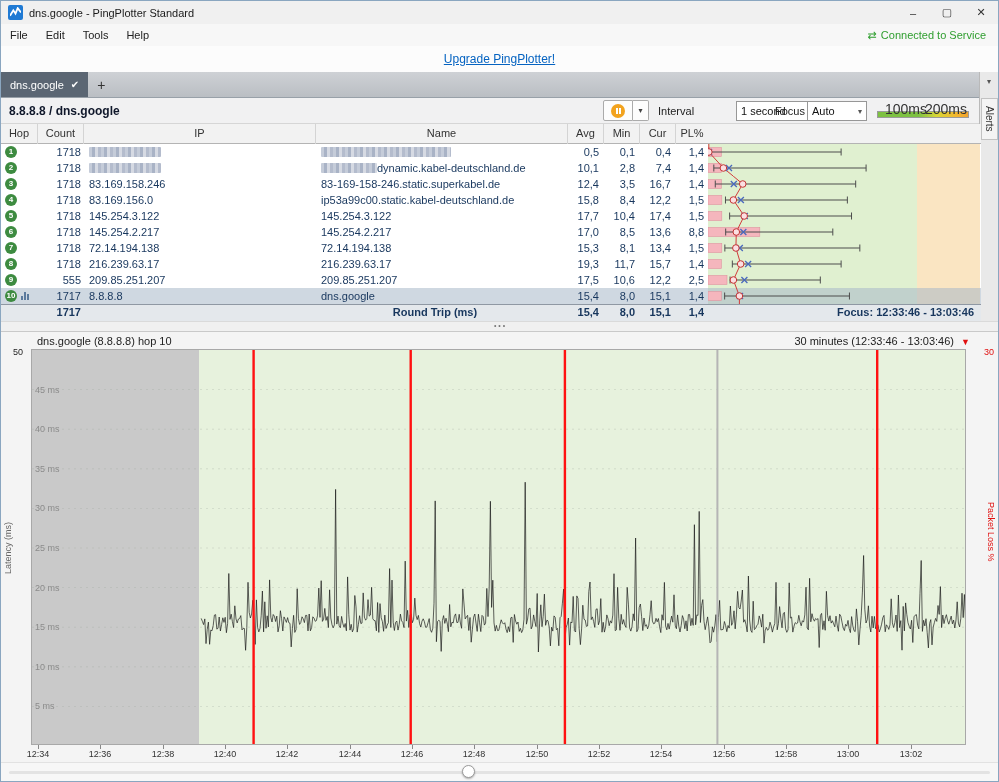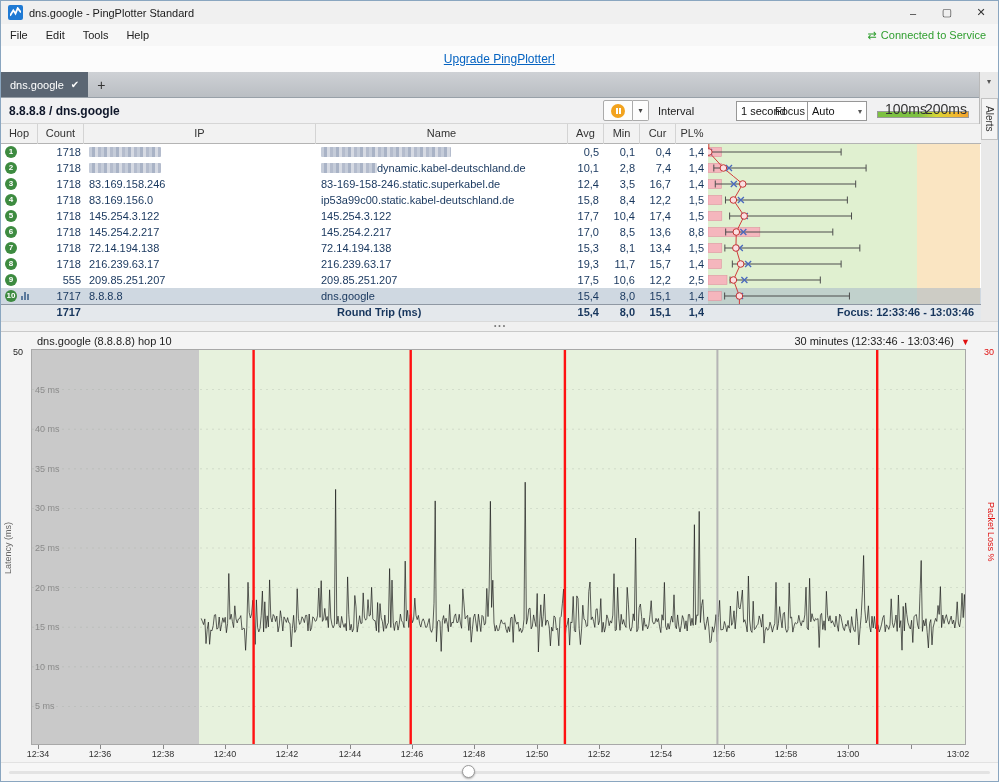--- a/index.html
+++ b/index.html
@@ -85,21 +85,21 @@
 .c-pl{left:674px;width:29px;text-align:right}
 .hopc{position:absolute;left:4px;top:2px;width:12px;height:12px;border-radius:50%;background:#3d8b40;color:#fff;font-size:8px;line-height:12px;text-align:center;font-weight:bold}
 .gicon{position:absolute;left:20px;top:4px;display:flex;align-items:flex-end;gap:1px;height:8px}
 .gicon i{width:2px;background:#5b7a9d;display:block}
 .gicon i:nth-child(1){height:4px}.gicon i:nth-child(2){height:8px}.gicon i:nth-child(3){height:6px}
 .lat-svg{position:absolute;left:707px;top:0}
 .blur{display:inline-block;height:10px;position:relative;top:1px;border-radius:1px;background-image:repeating-linear-gradient(90deg,#c5ccd9 0 3px,#a9b3c6 3px 6px,#d6dae3 6px 9px,#b4bccd 9px 12px),repeating-linear-gradient(0deg,rgba(255,255,255,.35) 0 2px,rgba(100,110,135,.3) 2px 4px)}
 .w72{width:72px}.w130{width:130px}.w56{width:56px}
 .summary{position:relative;height:17px;background:#e4e8ec;border-top:1px solid #8f98a3;font-size:11px;font-weight:bold;color:#17365d}
 .summary .tcell{font-weight:bold;height:16px;line-height:15px}
-.sum-label{left:336px;width:244px;text-align:left}
+.sum-label{left:312px;width:244px;text-align:center}
 .sum-focus{left:709px;width:264px;text-align:right;color:#17365d}
 
 
 .splitter{position:absolute;top:320px;left:0;right:0;height:11px;background:#f0f0f0;border-top:1px solid #dadada;border-bottom:1px solid #c9c9c9;text-align:center;font-size:7px;color:#777;line-height:8px;cursor:row-resize}
 
 
 .graph{position:absolute;top:331px;left:0;right:0;height:432px;background:#f4f4f4}
 .g-title{position:absolute;top:3px;left:36px;font-size:11px;color:#222}
 .g-range{position:absolute;top:3px;right:44px;font-size:11px;color:#222;cursor:pointer}
 .g-range-arrow{position:absolute;top:5px;right:28px;font-size:9px;color:#e01010;cursor:pointer}
@@ -474,21 +474,21 @@
       <span class="xlab" style="left: 581px;">12:52</span>
       <span class="xtick" style="left: 660px;"></span>
       <span class="xlab" style="left: 643px;">12:54</span>
       <span class="xtick" style="left: 723px;"></span>
       <span class="xlab" style="left: 706px;">12:56</span>
       <span class="xtick" style="left: 785px;"></span>
       <span class="xlab" style="left: 768px;">12:58</span>
       <span class="xtick" style="left: 847px;"></span>
       <span class="xlab" style="left: 830px;">13:00</span>
       <span class="xtick" style="left: 910px;"></span>
-      <span class="xlab" style="left: 893px; margin-left: 47px;">13:02</span>
+      <span class="xlab" style="left: 893px;">13:02</span>
     </div>
 
   <div class="scrollbar">
     <div class="sb-track"></div>
     <div class="sb-thumb"></div>
   </div>
 
 </div>
 
 </body></html>

